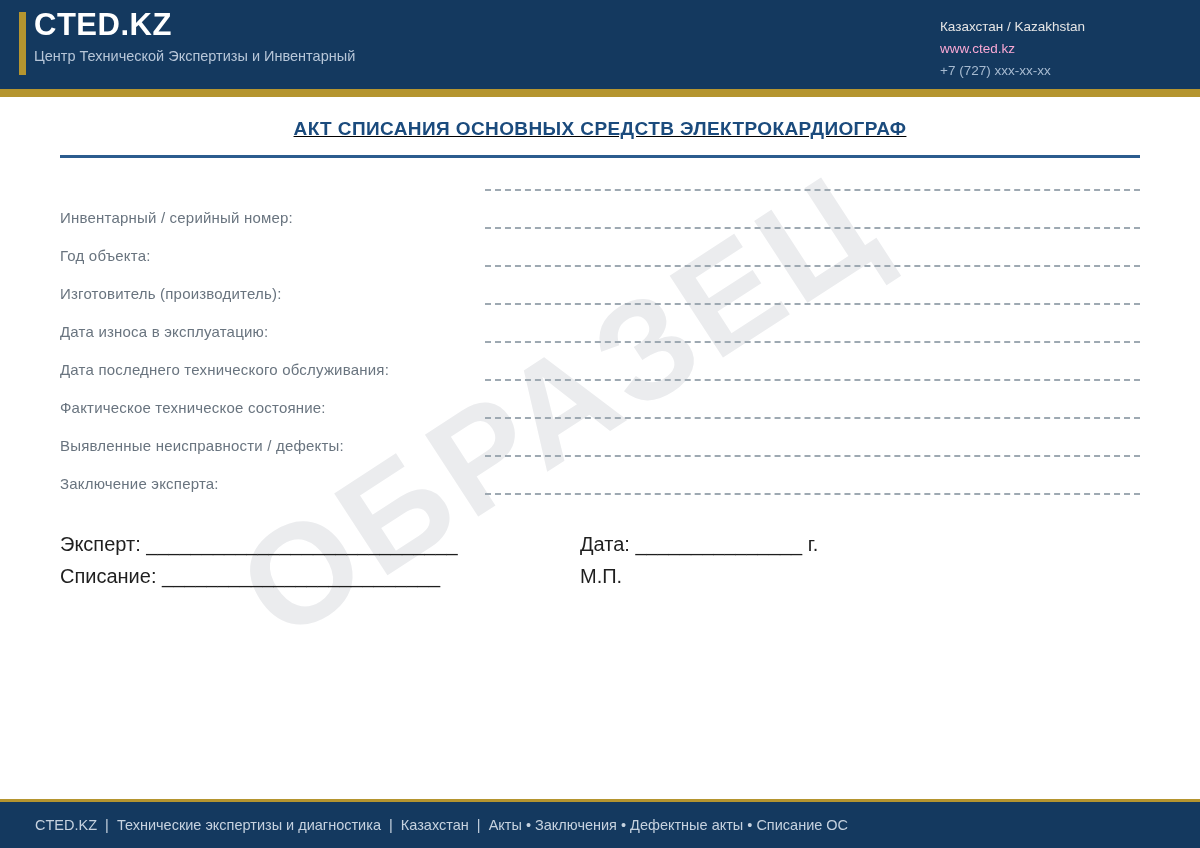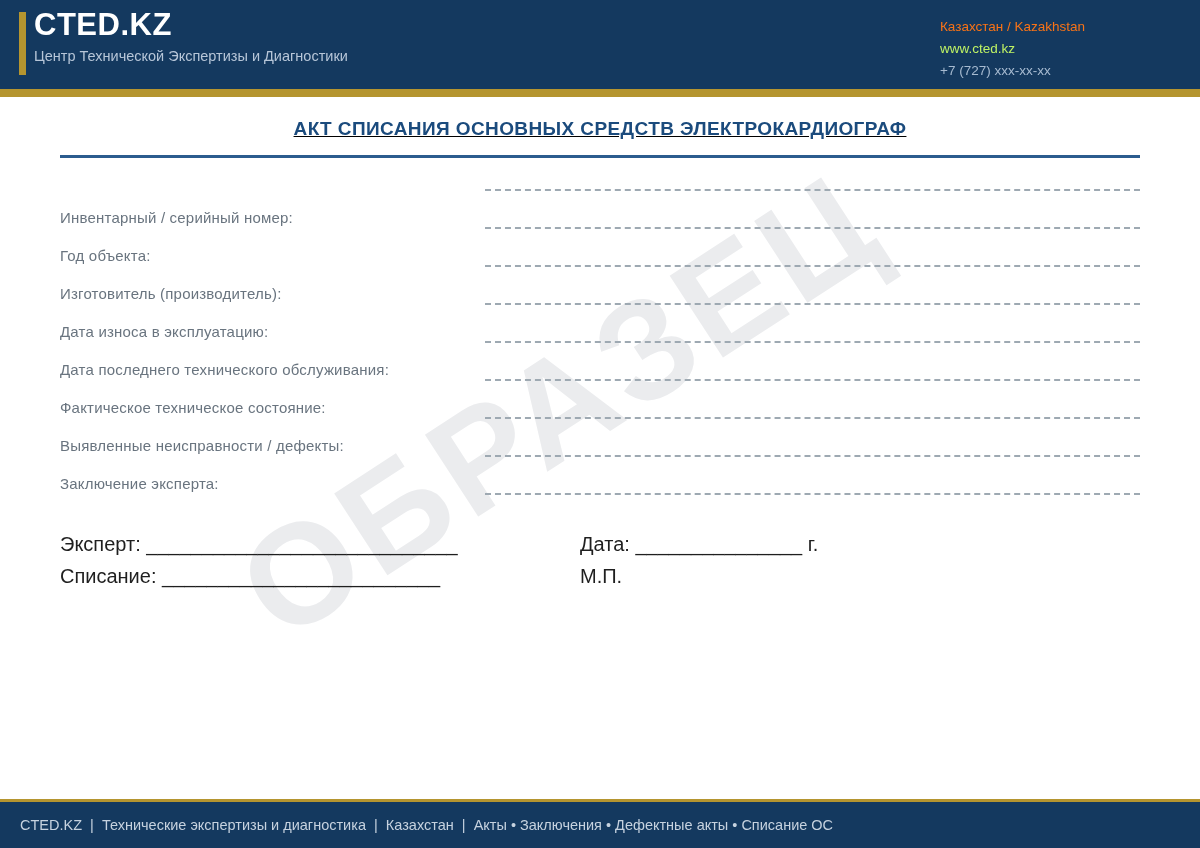--- a/index.html
+++ b/index.html
@@ -39,22 +39,22 @@
     left: 34px; top: 48px;
     font-size: 14.5px;
     color: #b7c6d8;
   }
   .header-contact {
     position: absolute;
     left: 940px; top: 16px;
     font-size: 13.5px;
     line-height: 22px;
   }
-  .contact-country { color: #f97316; }
-  .contact-site { color: #bef264; cursor: pointer; }
+  .contact-country { color: #e5e5e5; }
+  .contact-site { color: #f9a8d4; cursor: pointer; }
   .contact-phone { color: #a7bbd1; }
 
   .gold-strip { height: 8px; background: #b5952f; }
 
   
   .doc { position: relative; z-index: 1; text-decoration: underline; }
 
   .doc-title {
     margin-top: 21px;
     text-align: center;
@@ -118,37 +118,37 @@
     left: 0; right: 0; top: 799px;
     height: 3px;
     background: #b5952f;
   }
   .footer {
     position: absolute;
     left: 0; right: 0; top: 802px; bottom: 0;
     background: #14395f;
     display: flex;
     align-items: center;
-    padding-left: 20px;
+    padding-left: 35px;
   }
   .footer-text {
     color: #c6d2df;
     font-size: 14.5px;
     white-space: pre;
   }
 </style>
 </head>
 <body>
 
 <div class="page">
 
   <div class="header">
     <div class="brand-bar"></div>
     <div class="logo">CTED.KZ</div>
-    <div class="subtitle">Центр Технической Экспертизы и Диагностики</div>
+    <div class="subtitle">Центр Технической Экспертизы и Инвентарный</div>
     <div class="header-contact">
       <div class="contact-country">Казахстан / Kazakhstan</div>
       <div class="contact-site">www.cted.kz</div>
       <div class="contact-phone">+7 (727) xxx-xx-xx</div>
     </div>
   </div>
   <div class="gold-strip"></div>
 
   <div class="watermark">ОБРАЗЕЦ</div>
 

